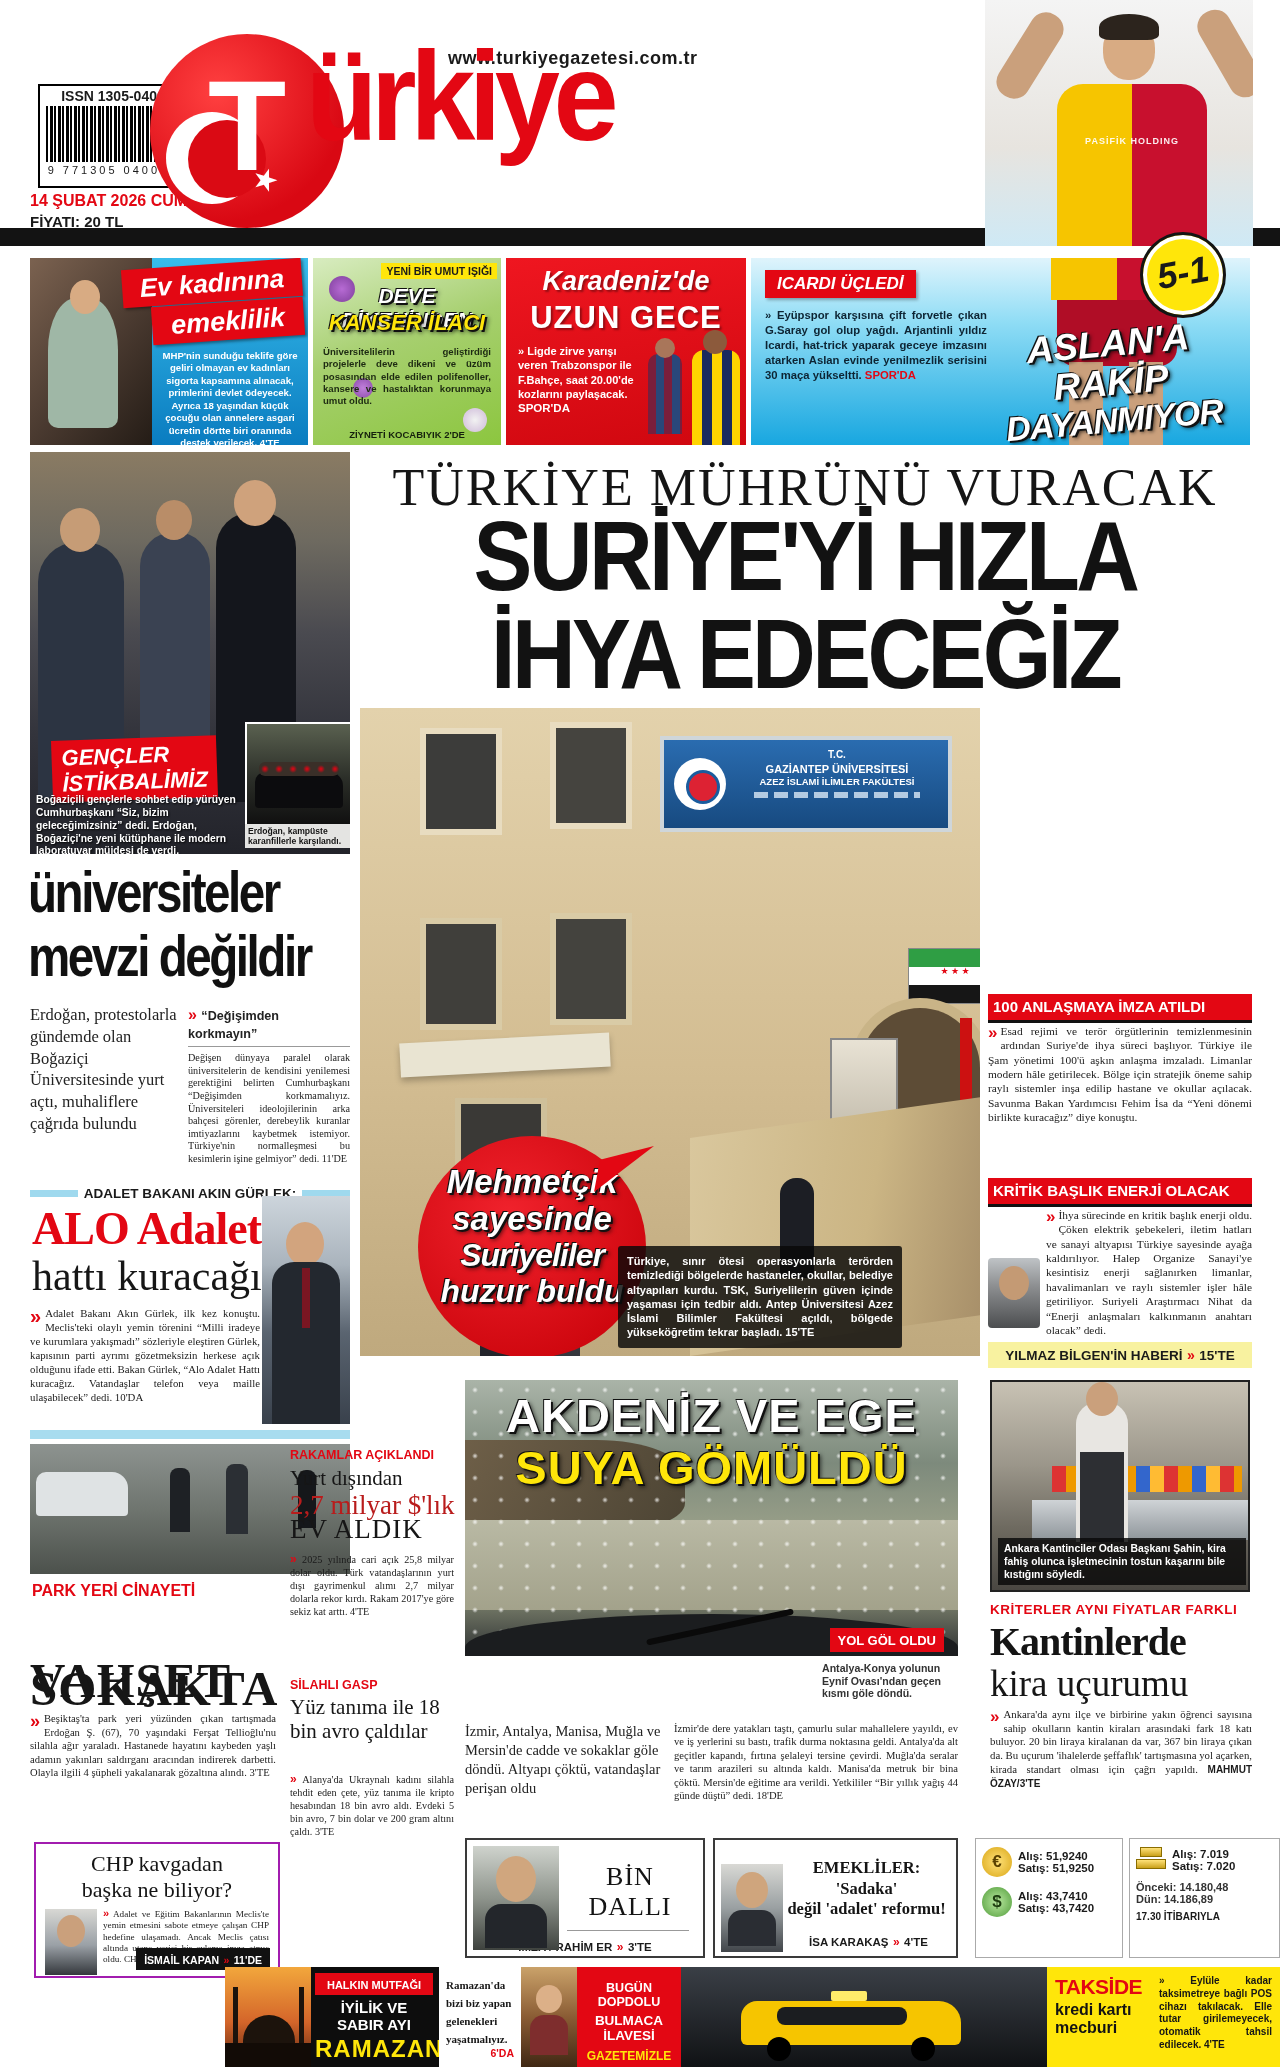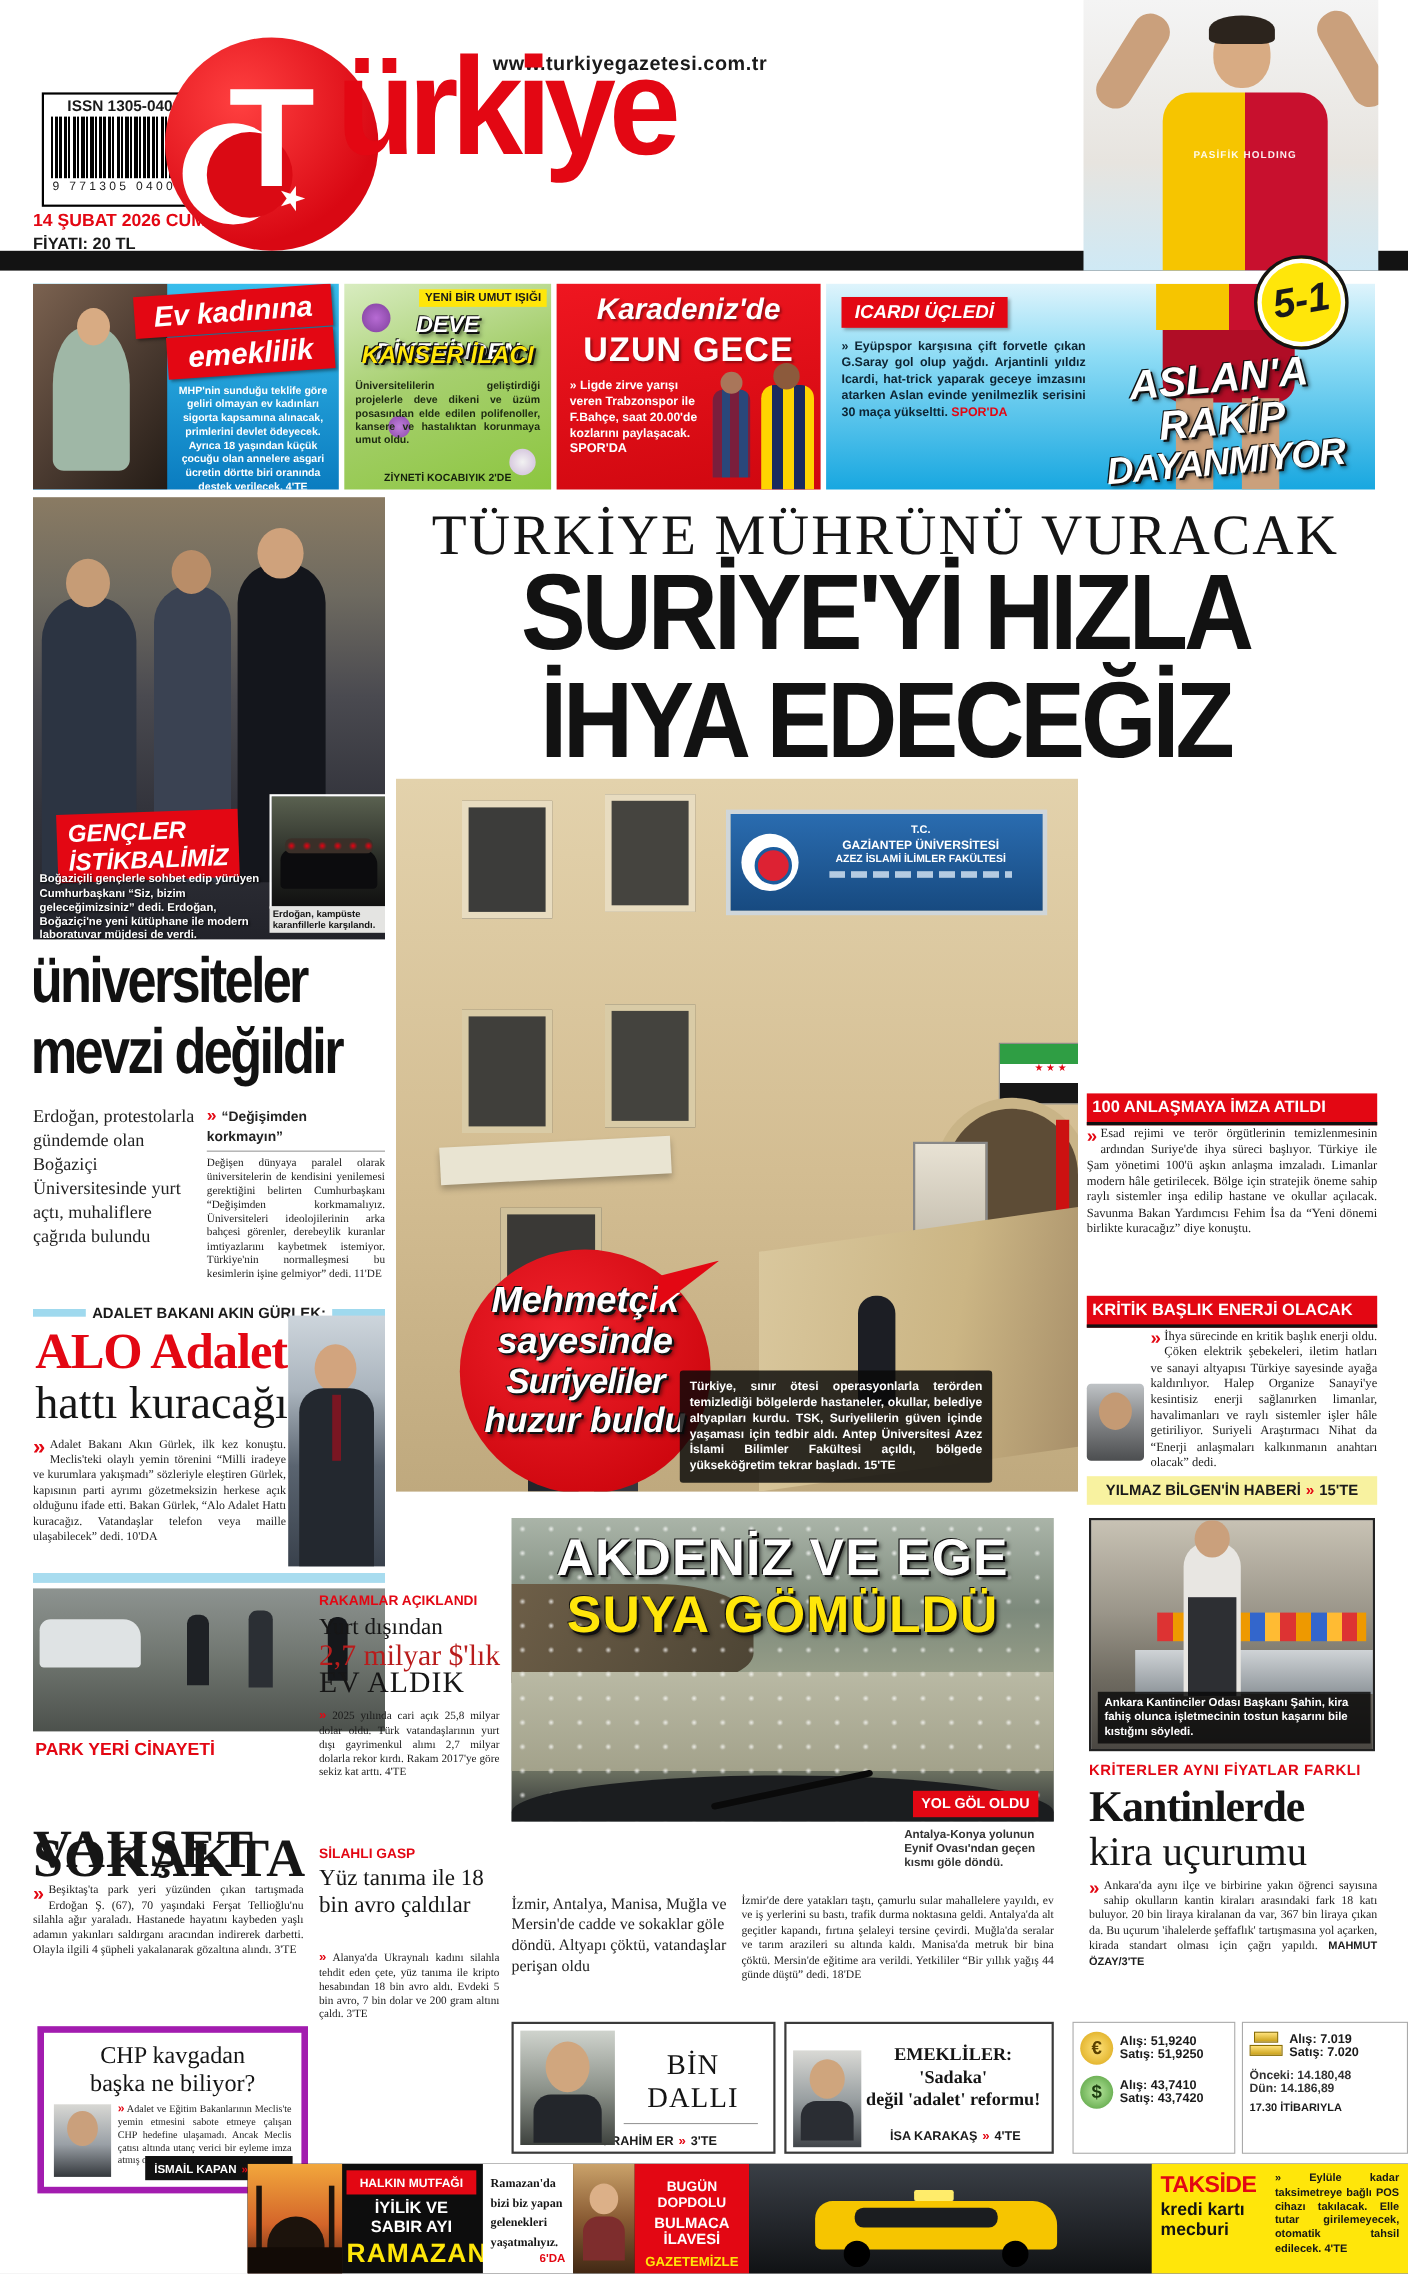--- a/index.html
+++ b/index.html
@@ -310,21 +310,21 @@
   </div>
   <div class="abs b red sans" style="left:990px;top:1602px;font-size:13.5px;letter-spacing:.5px">KRİTERLER AYNI FİYATLAR FARKLI</div>
   <div class="abs b serif" style="left:990px;top:1618px;font-size:40px;letter-spacing:-1px;color:#141414">Kantinlerde</div>
   <div class="abs serif" style="left:990px;top:1662px;font-size:37px;color:#161616">kira uçurumu</div>
   <div class="abs serif just" style="left:990px;top:1708px;width:262px;font-size:10.8px;line-height:1.27;color:#1b1b1b">
     <span class="b red sans" style="font-size:17px;float:left;margin-right:4px;line-height:1">»</span>
     <span>Ankara'da aynı ilçe ve birbirine yakın öğrenci sayısına sahip okulların kantin kiraları arasındaki fark 18 katı buluyor. 20 bin liraya kiralanan da var, 367 bin liraya çıkan da. Bu uçurum 'ihalelerde şeffaflık' tartışmasına yol açarken, kirada standart olması için çağrı yapıldı.</span>
     <b class="sans" style="font-size:10px">MAHMUT ÖZAY/3'TE</b>
   </div>
 
-  <div class="abs" style="left:34px;top:1842px;width:246px;height:152px;border:6px solid #a21caf;padding:7px 9px;box-sizing:border-box">
+  <div class="abs" style="left:34px;top:1842px;width:246px;height:136px;border:2px solid #a21caf;padding:7px 9px;box-sizing:border-box">
     <div class="serif c" style="font-size:22px;color:#141414">CHP kavgadan</div>
     <div class="serif c" style="font-size:22px;color:#141414;margin-bottom:4px">başka ne biliyor?</div>
     <div style="float:left;width:52px;height:66px;margin:2px 6px 0 0;background:linear-gradient(180deg,#d8d8d4,#9aa0a6 55%,#34383c 100%)">
       <div style="width:28px;height:32px;margin:6px auto 0;background:#caa07c;border-radius:50%"></div>
     </div>
     <div class="serif just" style="font-size:9.2px;line-height:1.22;color:#1c1c1c">
       <span class="b red sans" style="font-size:11px">»</span>
       <span>Adalet ve Eğitim Bakanlarının Meclis'te yemin etmesini sabote etmeye çalışan CHP hedefine ulaşamadı. Ancak Meclis çatısı altında utanç verici bir eyleme imza atmış oldu. CHP böyle nereye gidiyor?</span>
     </div>
     <div style="position:absolute;right:8px;bottom:6px;background:#111;color:#fff;padding:2px 8px">

